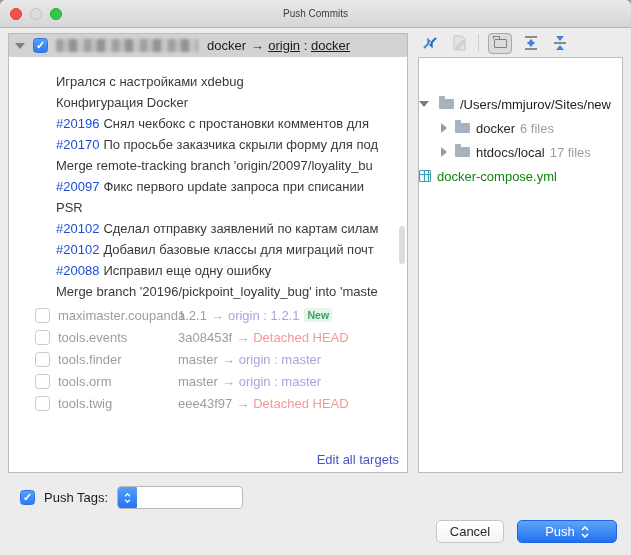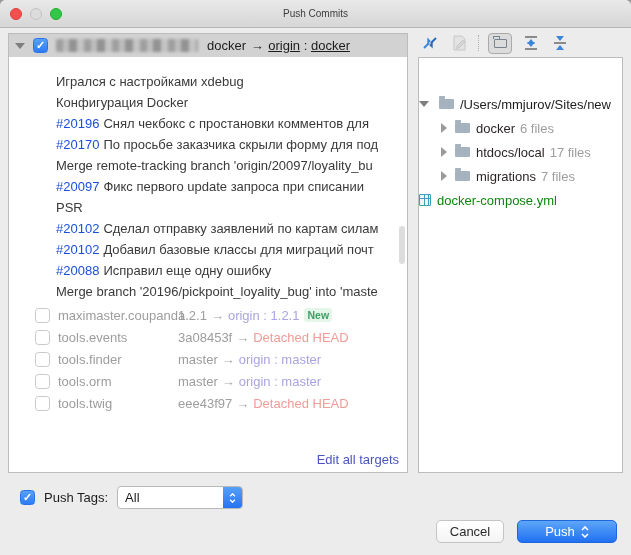--- a/index.html
+++ b/index.html
@@ -242,38 +242,31 @@
         <span class="folder-ic"></span>
         <span>docker</span>
         <span class="count">6 files</span>
       </div>
       <div class="tree-row child">
         <span class="disc right"></span>
         <span class="folder-ic"></span>
         <span>htdocs/local</span>
         <span class="count">17 files</span>
       </div>
-      <div class="tree-row child">
-        <span class="disc right"></span>
-        <span class="folder-ic"></span>
-        <span>migrations</span>
-        <span class="count">7 files</span>
-      </div>
       <div class="tree-row file">
         <span class="yml-ic"></span>
         <span class="file-name">docker-compose.yml</span>
       </div>
     </div>
   </div>
 
   <div class="push-tags-row">
     <span class="cb checked">✓</span>
     <label>Push Tags:</label>
     <div class="mac-select">
-      <span class="val">All</span>
       <span class="stepper">
         <svg class="chev" viewBox="0 0 8 5">
             <path d="M1 4 L4 1 L7 4" stroke="#fff" stroke-width="1.6" fill="none"></path>
           </svg>
         <svg class="chev" viewBox="0 0 8 5">
             <path d="M1 1 L4 4 L7 1" stroke="#fff" stroke-width="1.6" fill="none"></path>
           </svg>
       </span>
     </div>
   </div>

